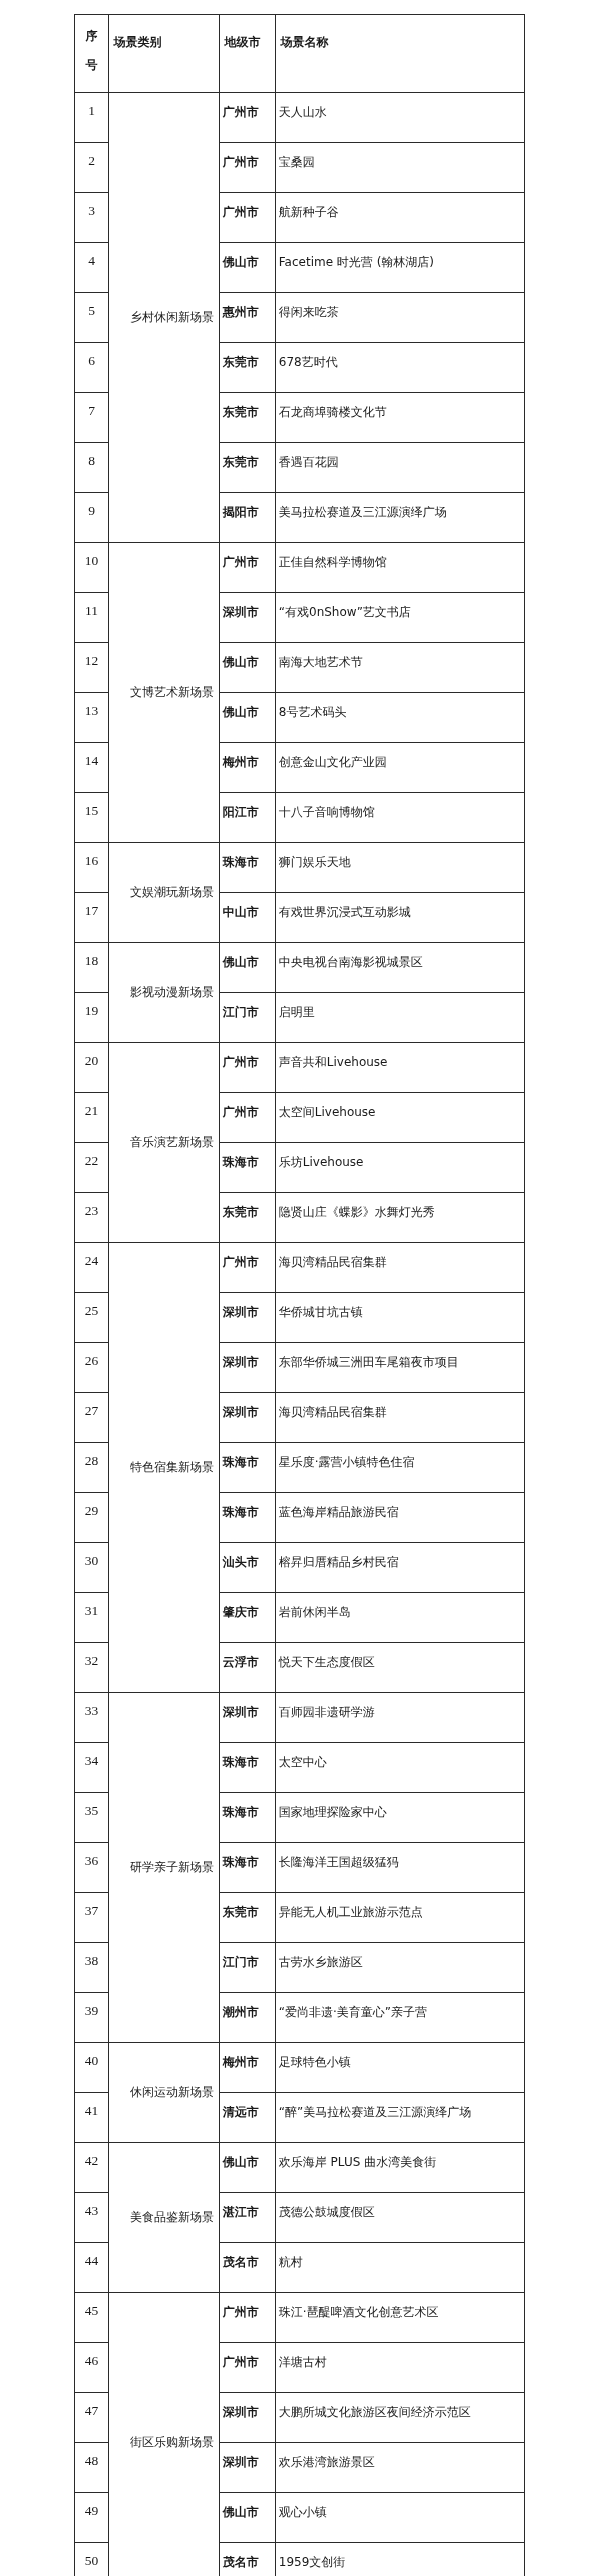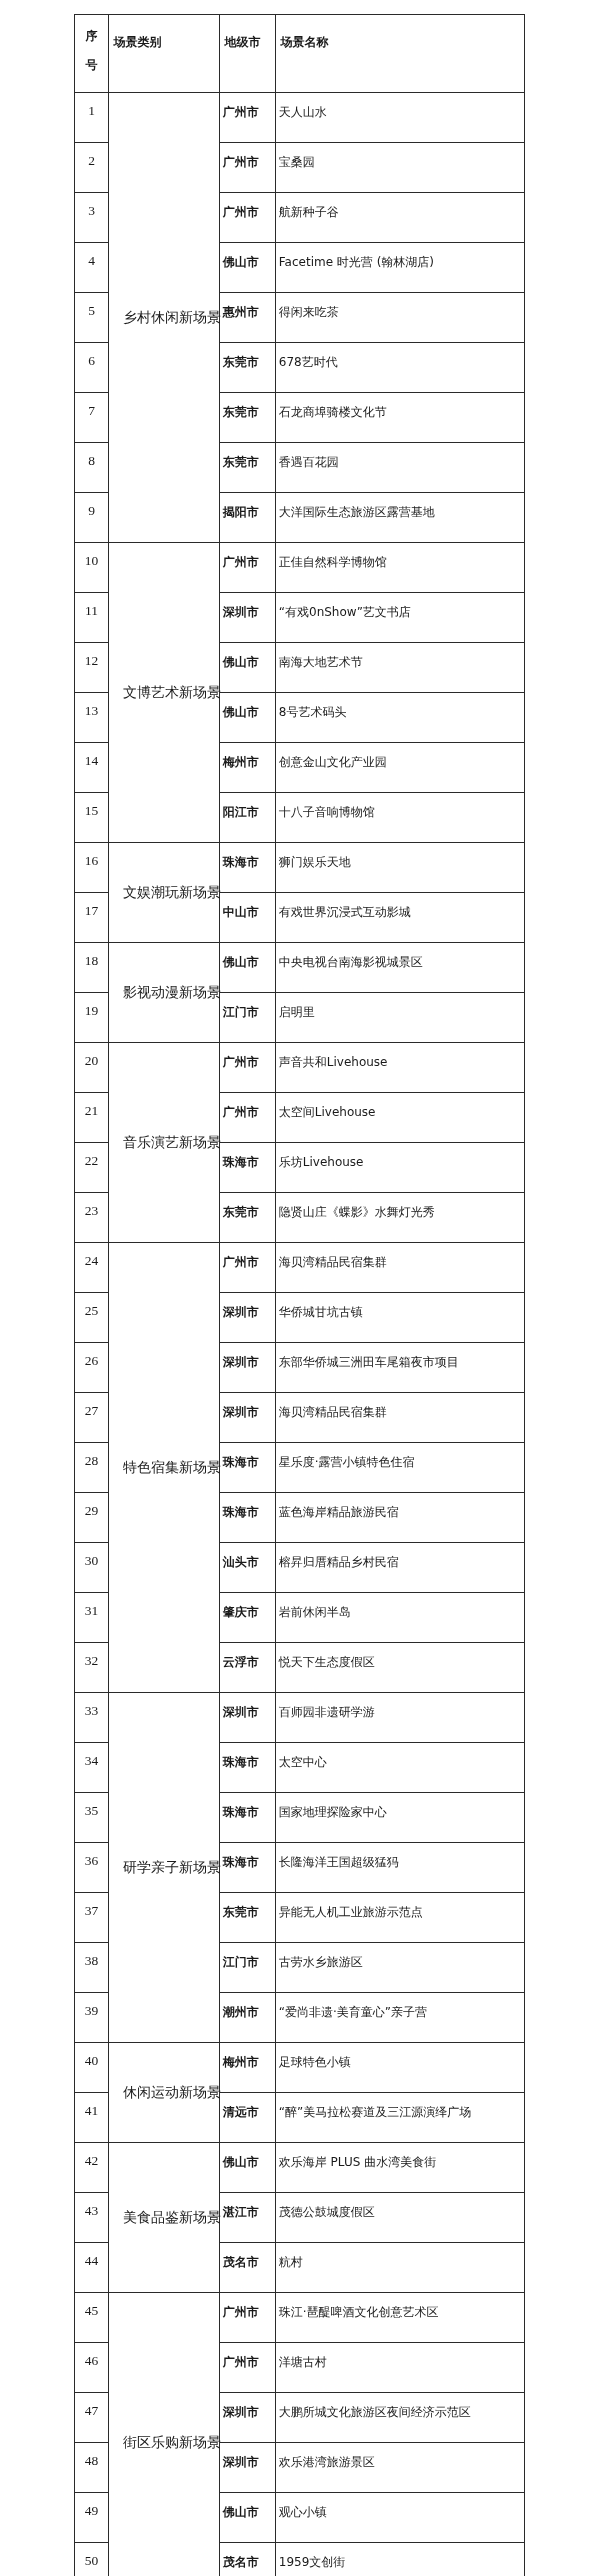--- a/index.html
+++ b/index.html
@@ -35,22 +35,22 @@
   }
   .tbl tbody td { height: 50px; font-size: 12px; }
   .tbl td.num {
     text-align: center;
     font-family: "Liberation Serif", "DejaVu Serif", serif;
     font-size: 13.5px;
     padding-top: 10px;
   }
   .tbl td.cat {
     vertical-align: middle;
-    padding-left: 14px;
-    font-size: 14px;
+    padding-left: 21px;
+    font-size: 12px;
     white-space: nowrap;
   }
   .tbl td.city { padding: 11.3px 0 0 2.8px; white-space: nowrap; font-weight: bold; }
   .tbl td.name { padding: 11.3px 0 0 2.8px; white-space: nowrap; margin-left: 11px; }
 </style>
 </head>
 <body>
 
 <table class="tbl">
   <colgroup>
@@ -105,21 +105,21 @@
         <td class="name">石龙商埠骑楼文化节</td>
       </tr>
       <tr>
         <td class="num">8</td>
         <td class="city">东莞市</td>
         <td class="name">香遇百花园</td>
       </tr>
       <tr>
         <td class="num">9</td>
         <td class="city">揭阳市</td>
-        <td class="name">大洋国际生态旅游区露营基地</td>
+        <td class="name">美马拉松赛道及三江源演绎广场</td>
       </tr>
       <tr>
         <td class="num">10</td>
         <td class="cat" rowspan="6">文博艺术新场景</td>
         <td class="city">广州市</td>
         <td class="name">正佳自然科学博物馆</td>
       </tr>
       <tr>
         <td class="num">11</td>
         <td class="city">深圳市</td>

